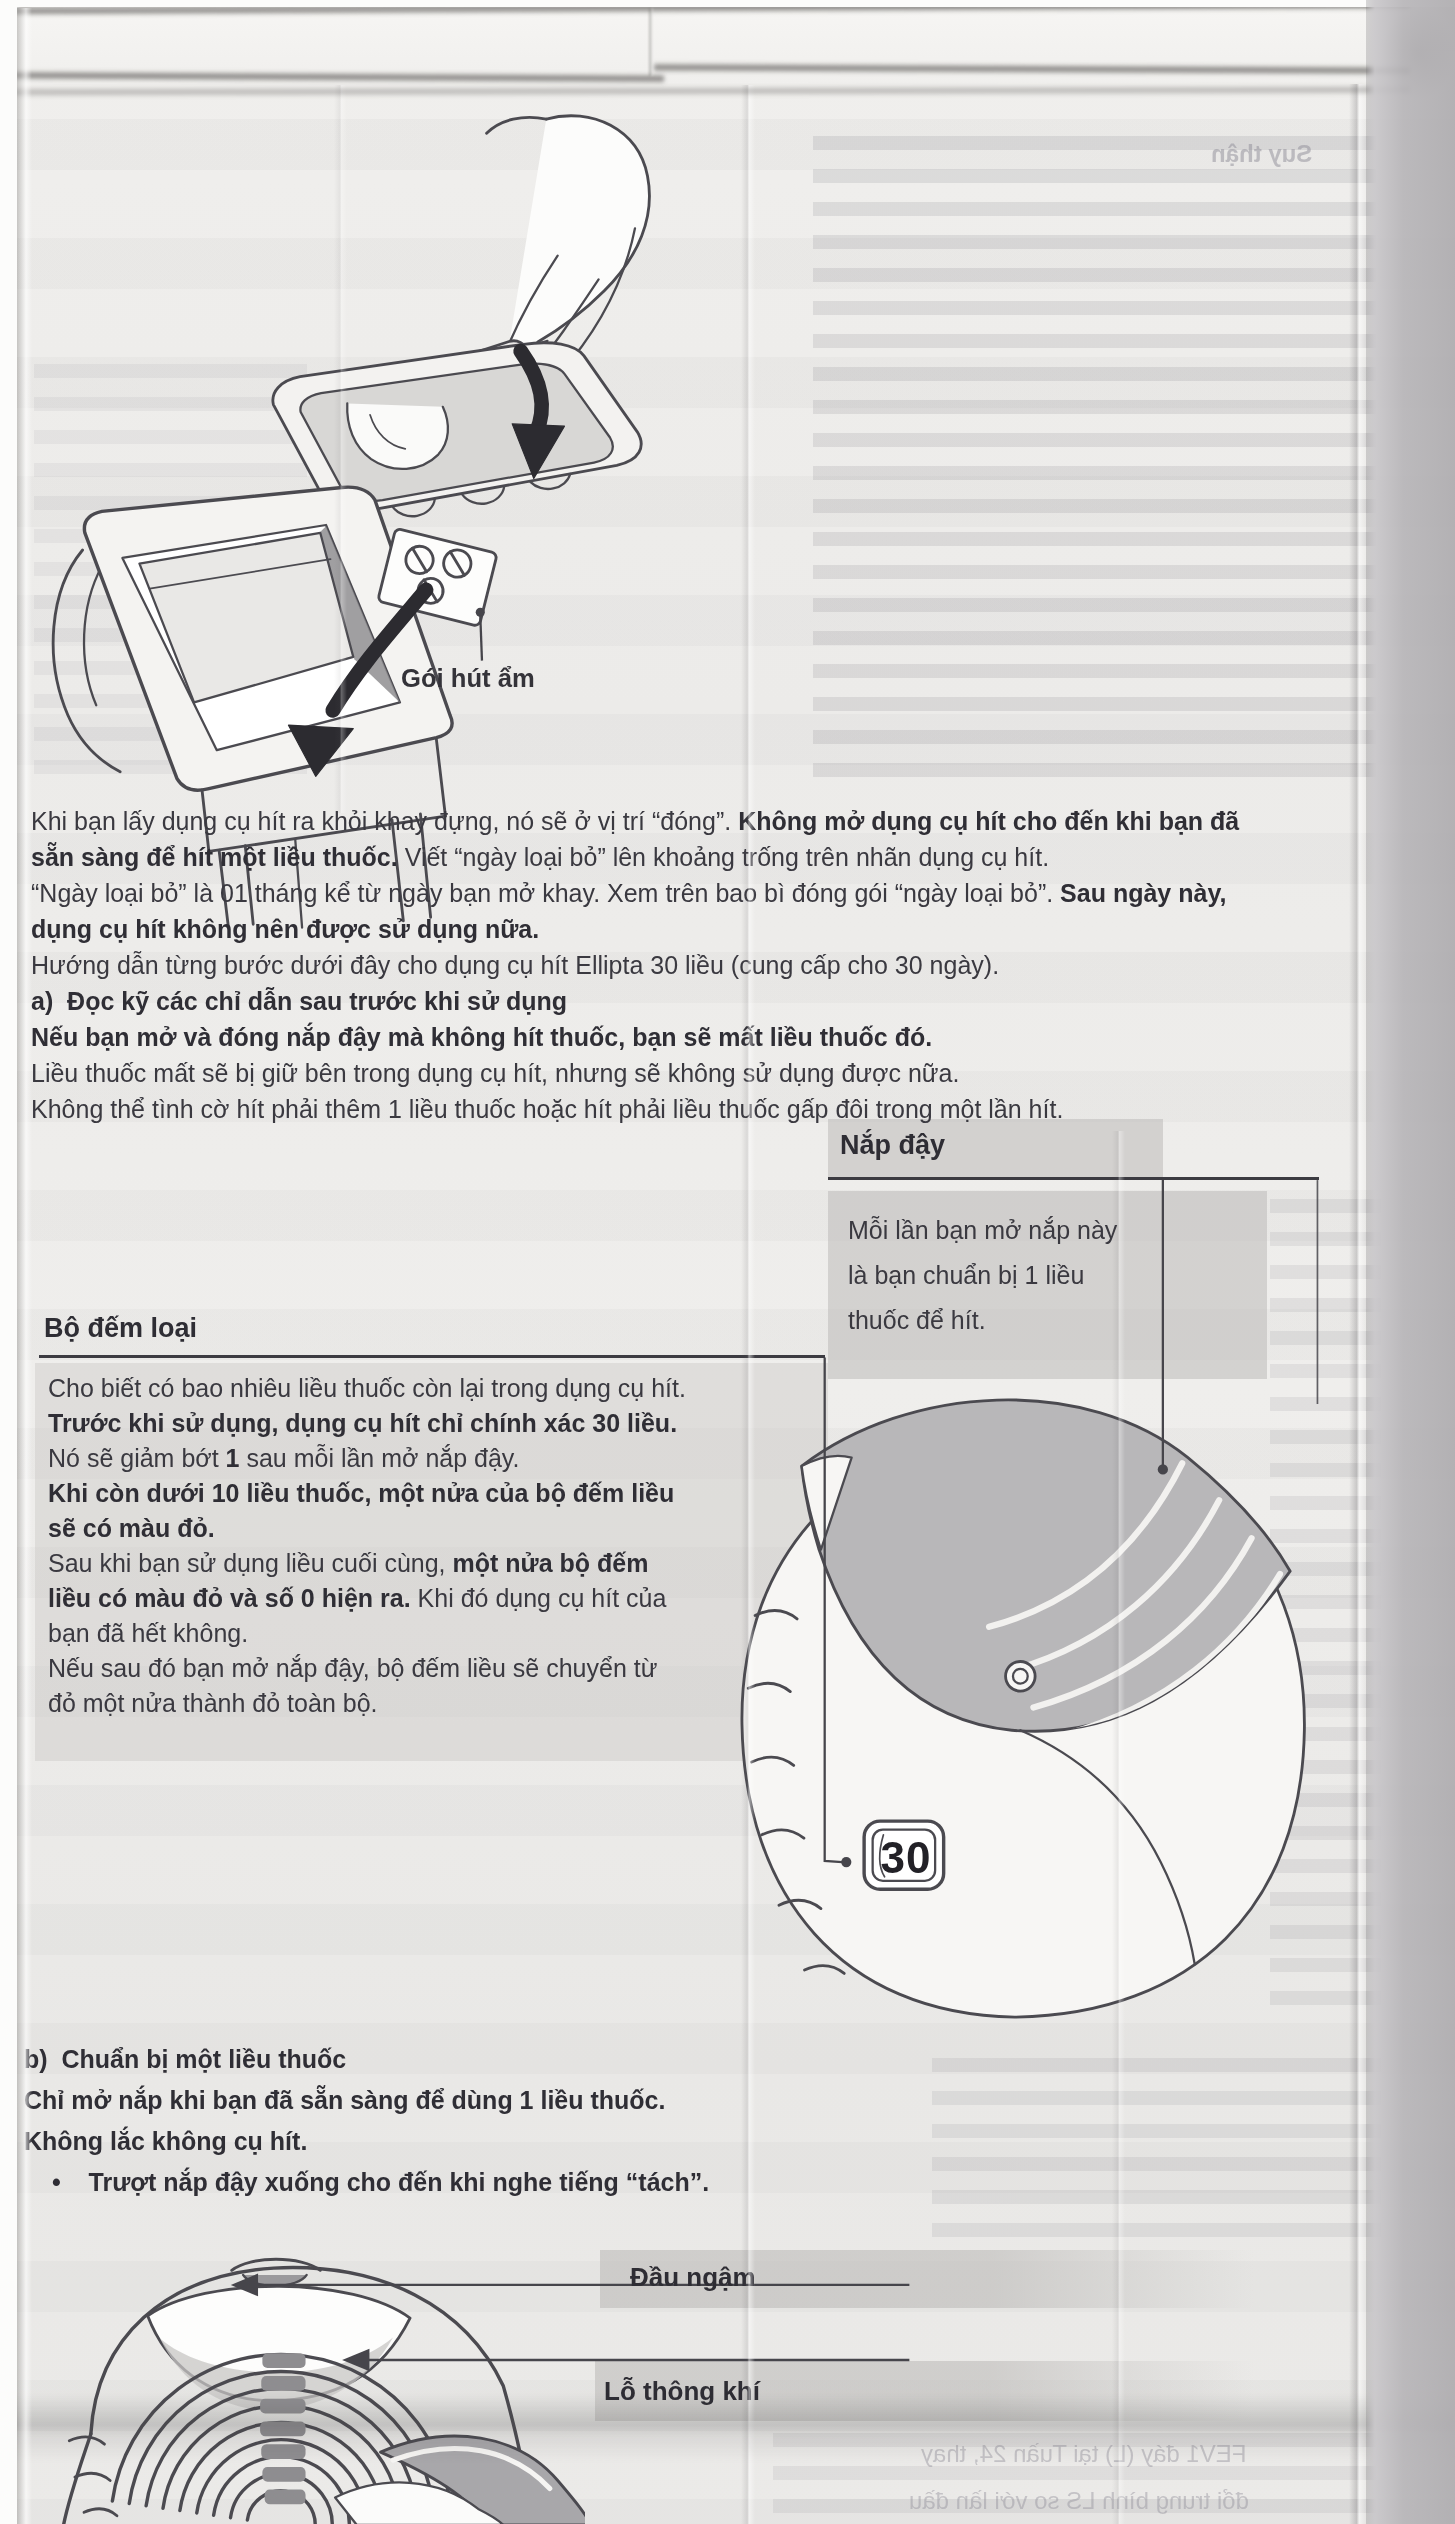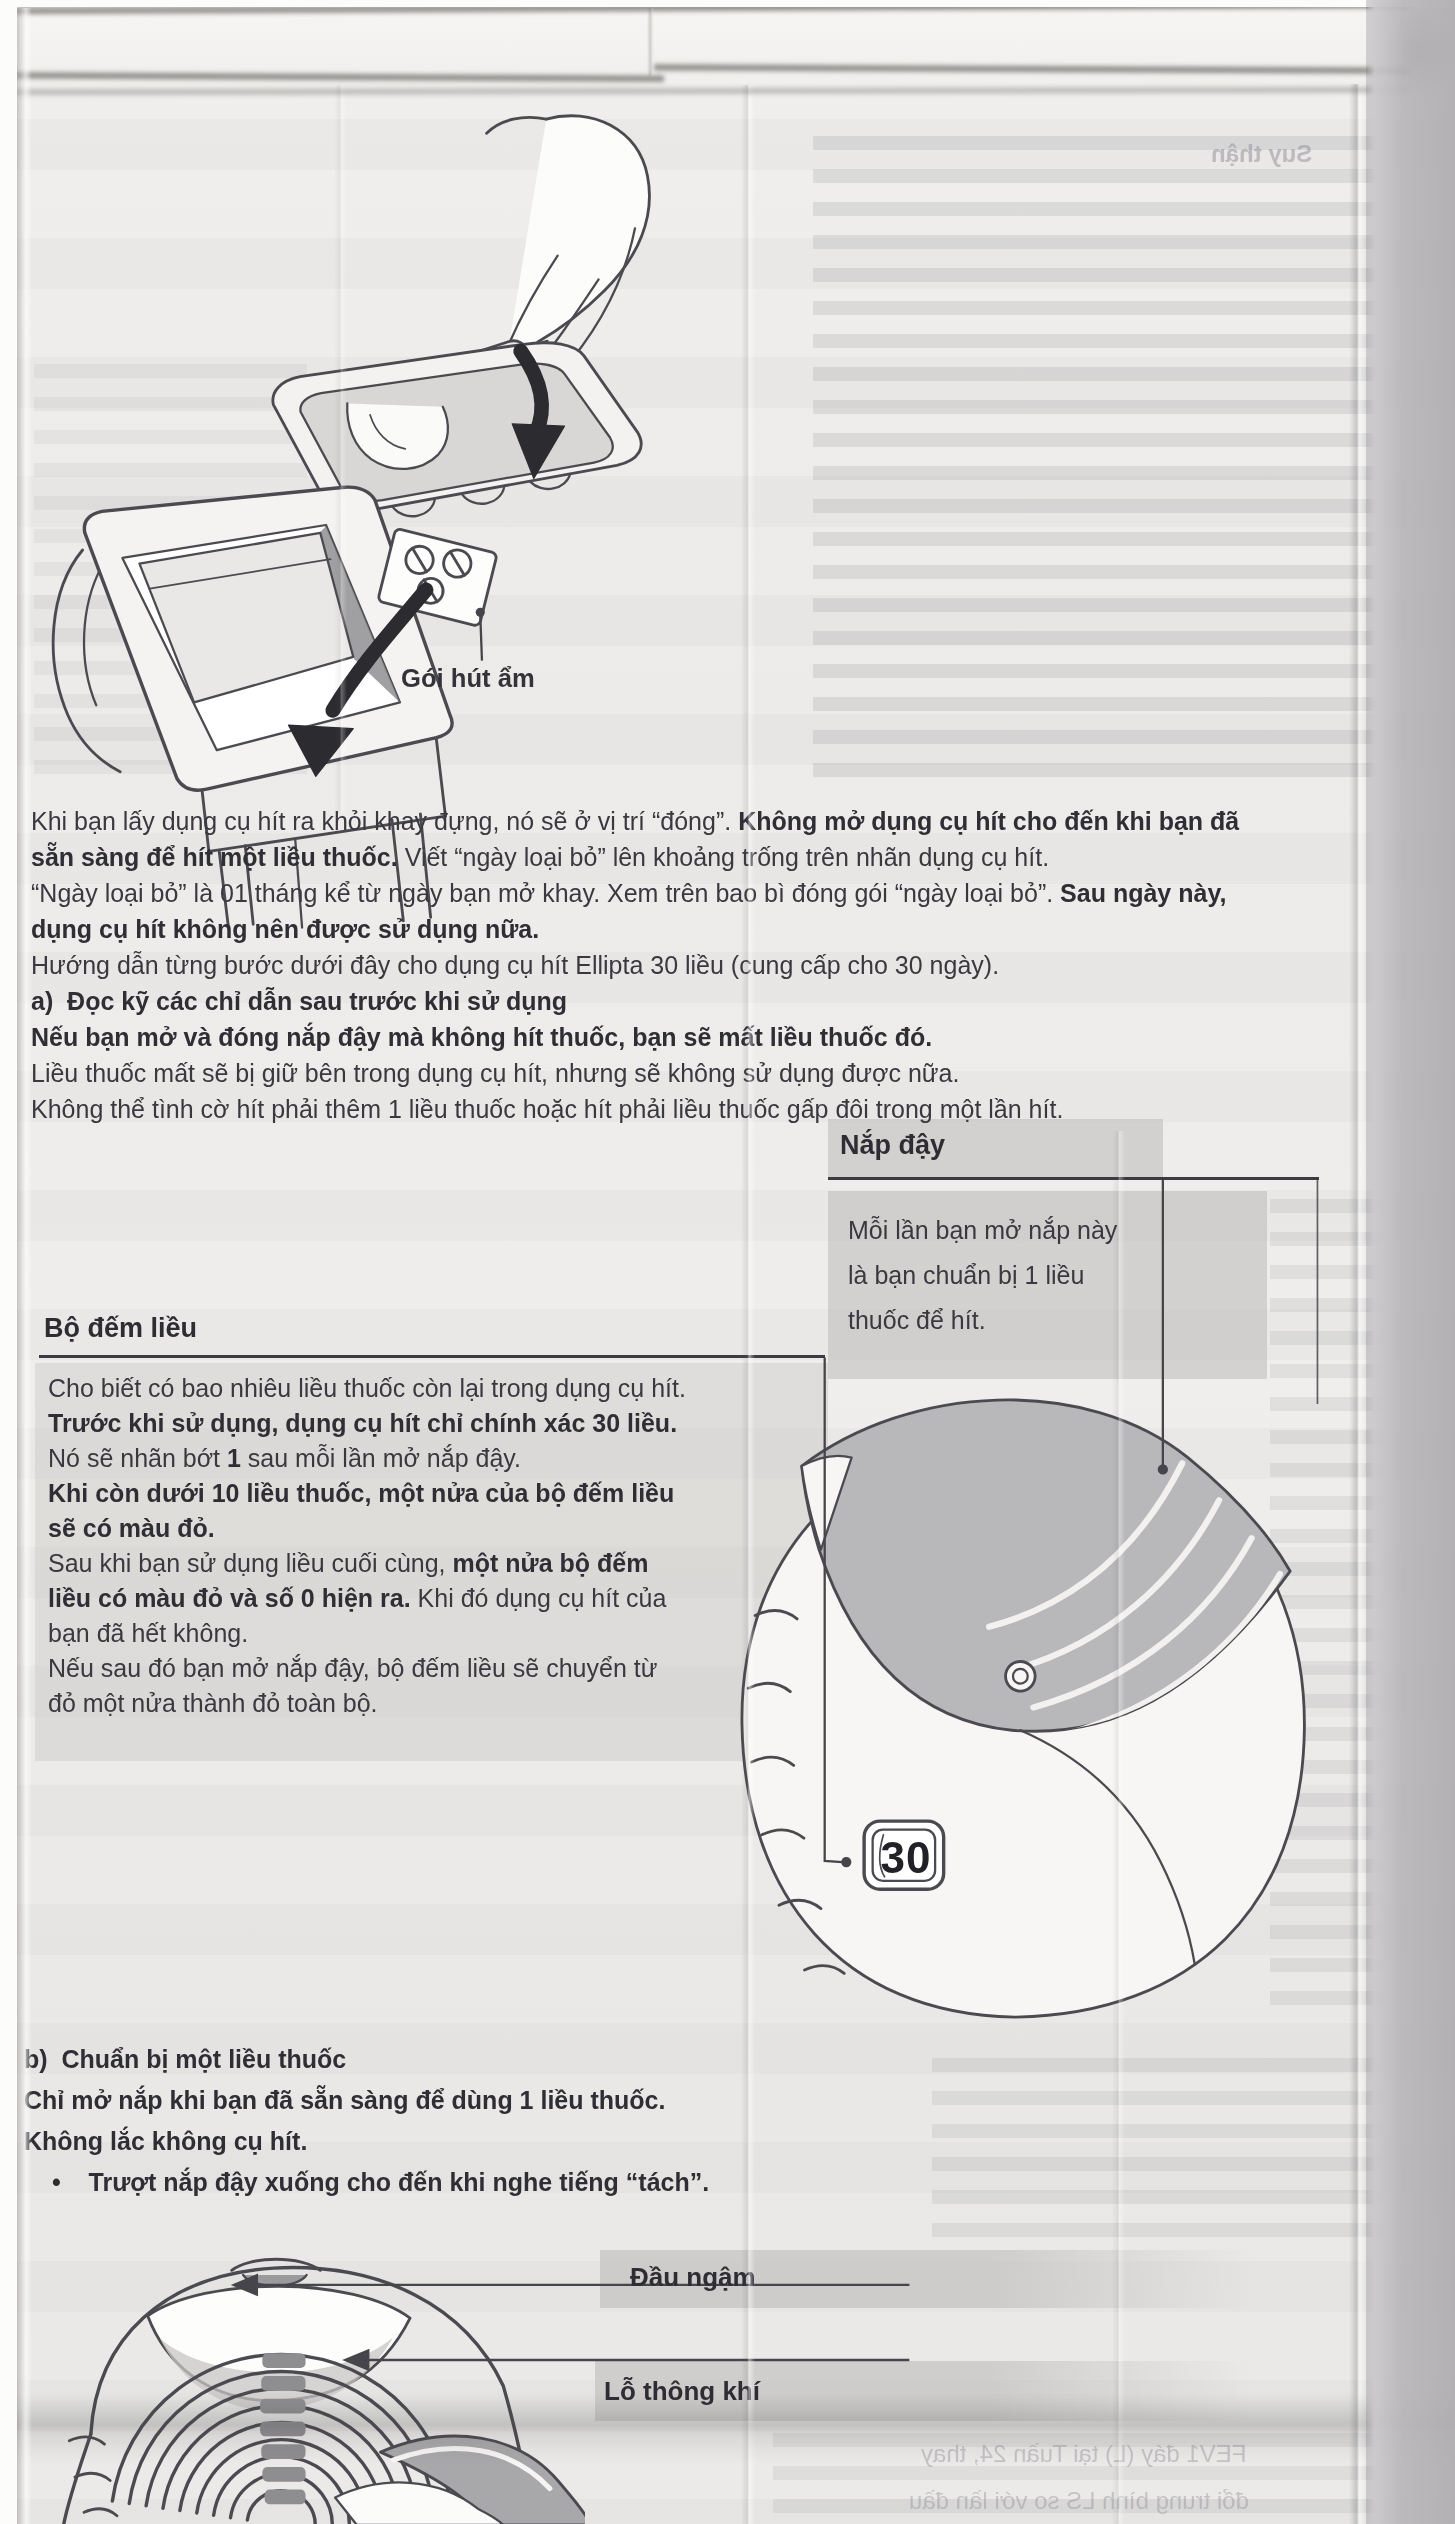--- a/index.html
+++ b/index.html
@@ -250,26 +250,26 @@
     </div>
 
   <div class="abs h-bold" style="left:840px;top:1130px;">Nắp đậy</div>
   <div class="abs rule" style="left:828px;top:1177px;width:491px;"></div>
   <div class="abs cap-body" style="left:848px;top:1208px;">
       <div class="tline"><span>Mỗi lần bạn mở nắp này</span></div>
       <div class="tline"><span>là bạn chuẩn bị 1 liều</span></div>
       <div class="tline"><span>thuốc để hít.</span></div>
     </div>
 
-  <div class="abs h-bold" style="left:44px;top:1313px;">Bộ đếm liều</div>
+  <div class="abs h-bold" style="left:44px;top:1313px;">Bộ đếm loại</div>
   <div class="abs rule" style="left:39px;top:1355px;width:786px;"></div>
   <div class="abs body-text" style="left:48px;top:1371px;line-height:35px;">
       <div class="tline"><span>Cho biết có bao nhiêu liều thuốc còn lại trong dụng cụ hít.</span></div>
       <div class="tline"><span class="seg-b">Trước khi sử dụng, dụng cụ hít chỉ chính xác 30 liều.</span></div>
-      <div class="tline"><span>Nó sẽ nhãn bớt </span><span class="seg-b">1</span><span> sau mỗi lần mở nắp đậy.</span></div>
+      <div class="tline"><span>Nó sẽ giảm bớt </span><span class="seg-b">1</span><span> sau mỗi lần mở nắp đậy.</span></div>
       <div class="tline"><span class="seg-b">Khi còn dưới 10 liều thuốc, một nửa của bộ đếm liều</span></div>
       <div class="tline"><span class="seg-b">sẽ có màu đỏ.</span></div>
       <div class="tline"><span>Sau khi bạn sử dụng liều cuối cùng, </span><span class="seg-b">một nửa bộ đếm</span></div>
       <div class="tline"><span class="seg-b">liều có màu đỏ và số 0 hiện ra. </span><span>Khi đó dụng cụ hít của</span></div>
       <div class="tline"><span>bạn đã hết không.</span></div>
       <div class="tline"><span>Nếu sau đó bạn mở nắp đậy, bộ đếm liều sẽ chuyển từ</span></div>
       <div class="tline"><span>đỏ một nửa thành đỏ toàn bộ.</span></div>
     </div>
 
   <div class="abs body-text" style="left:24px;top:2039px;line-height:41px;">

